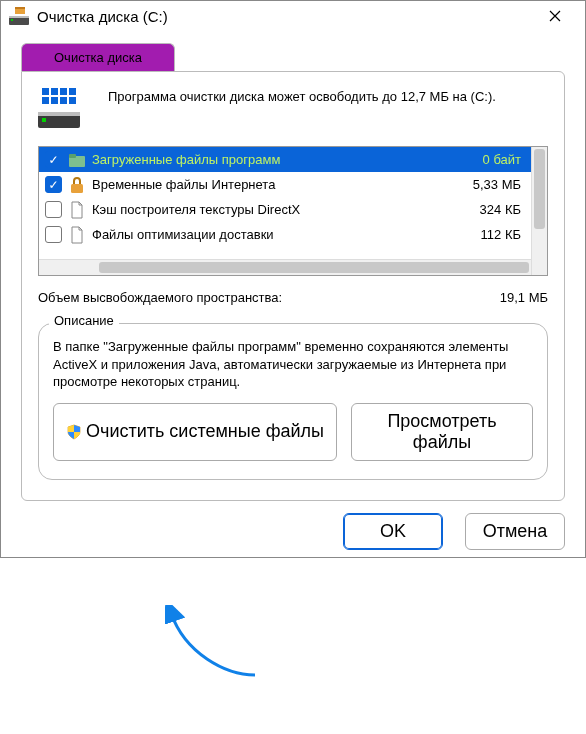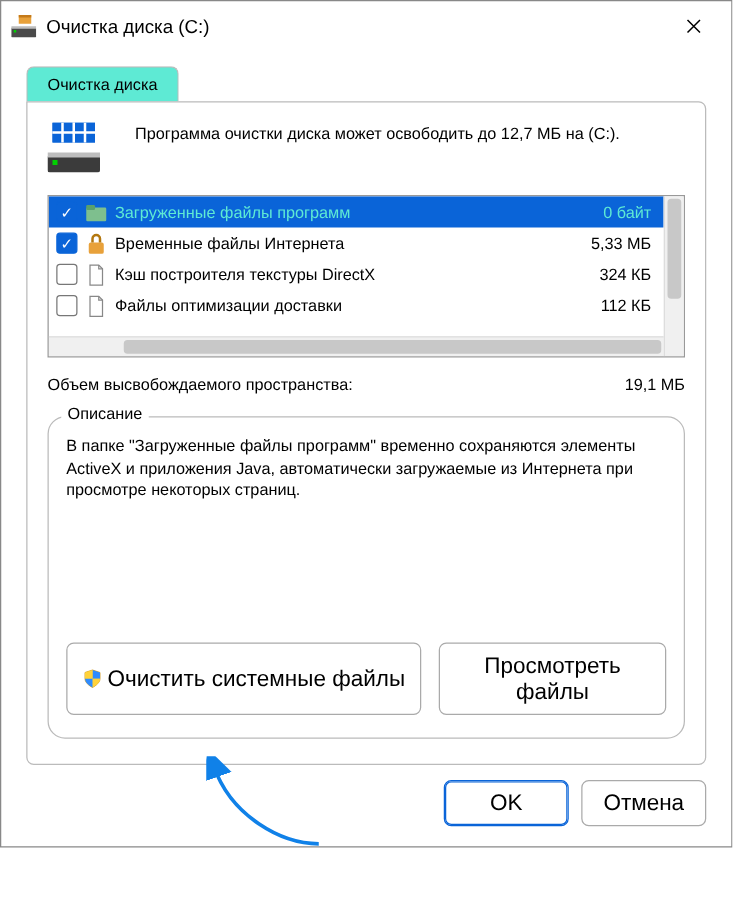--- a/index.html
+++ b/index.html
@@ -7,36 +7,36 @@
     margin: 0;
     font-family: "Segoe UI", Tahoma, sans-serif;
     font-size: 13px;
     background: #fff;
     color: #000;
     width: 586px;
     height: 734px;
     overflow: hidden;
     position: relative;
   }
-  .window { border: 1px solid #888; width: 586px; height: 678px; display: flex; flex-direction: column; }
+  .window { border: 1px solid #888; width: 586px; height: 558px; display: flex; flex-direction: column; }
   .titlebar { display: flex; align-items: center; height: 40px; padding: 0 8px; }
   .titlebar .app-icon { width: 20px; height: 18px; margin-right: 8px; }
   .titlebar .title { font-size: 15px; flex: 1; }
   .titlebar .close { width: 44px; height: 30px; display: flex; align-items: center; justify-content: center; cursor: pointer; }
   .titlebar .close svg { width: 12px; height: 12px; }
 
   .content { padding: 12px 20px 0 20px; flex: 1; display: flex; flex-direction: column; }
 
   .tabstrip { display: flex; }
   .tab {
     border: 1px solid #bbb;
     border-bottom: none;
-    padding: 6px 16px;
+    padding: 6px 32px;
     border-radius: 6px 6px 0 0;
-    background: #5eead4;
+    background: #a21caf;
     font-size: 13px;
   }
   .tabpanel {
     border: 1px solid #bbb;
     border-radius: 0 6px 6px 6px;
     padding: 16px 16px 20px 16px;
     flex: 1;
     display: flex;
     flex-direction: column;
   }
@@ -54,21 +54,21 @@
     display: flex;
   }
   .files-list { flex: 1; overflow: hidden; }
   .file-row {
     display: flex;
     align-items: center;
     height: 25px;
     padding: 0 6px;
     gap: 6px;
   }
-  .file-row.selected { background: #0a64d8; color: #5eead4; }
+  .file-row.selected { background: #0a64d8; color: #bef264; }
   .file-row .chk {
     width: 17px; height: 17px; border: 1px solid #777; border-radius: 3px;
     display: flex; align-items: center; justify-content: center; background: #fff; flex-shrink:0;
   }
   .file-row .chk.checked { background: #0a64d8; border-color: #0a64d8; }
   .file-row .chk.checked::after { content: "✓"; color: #fff; font-size: 12px; line-height: 1; }
   .file-row .ficon { width: 18px; height: 18px; flex-shrink: 0; }
   .file-row .fname { flex: 1; white-space: nowrap; overflow: hidden; text-overflow: ellipsis; }
   .file-row .fsize { width: 80px; text-align: right; padding-right: 4px; }
   .vscroll { width: 16px; background: #f0f0f0; border-left: 1px solid #ddd; display:flex; flex-direction:column; }
@@ -111,21 +111,21 @@
     gap: 4px;
     font-family: inherit;
     font-size: 18px;
   }
   .btn.default { border-color: #0a64d8; box-shadow: 0 0 0 1px #0a64d8 inset; }
   .shield-icon { width: 16px; height: 16px; }
 
   .footer {
     display: flex;
     justify-content: flex-end;
-    gap: 10px;
+    gap: 22px;
     padding: 12px 20px 16px 20px;
   }
   .footer .btn { min-width: 100px; }
 
   .arrow-annot {
     position: absolute;
     left: 165px;
     top: 605px;
     pointer-events: none;
   }

